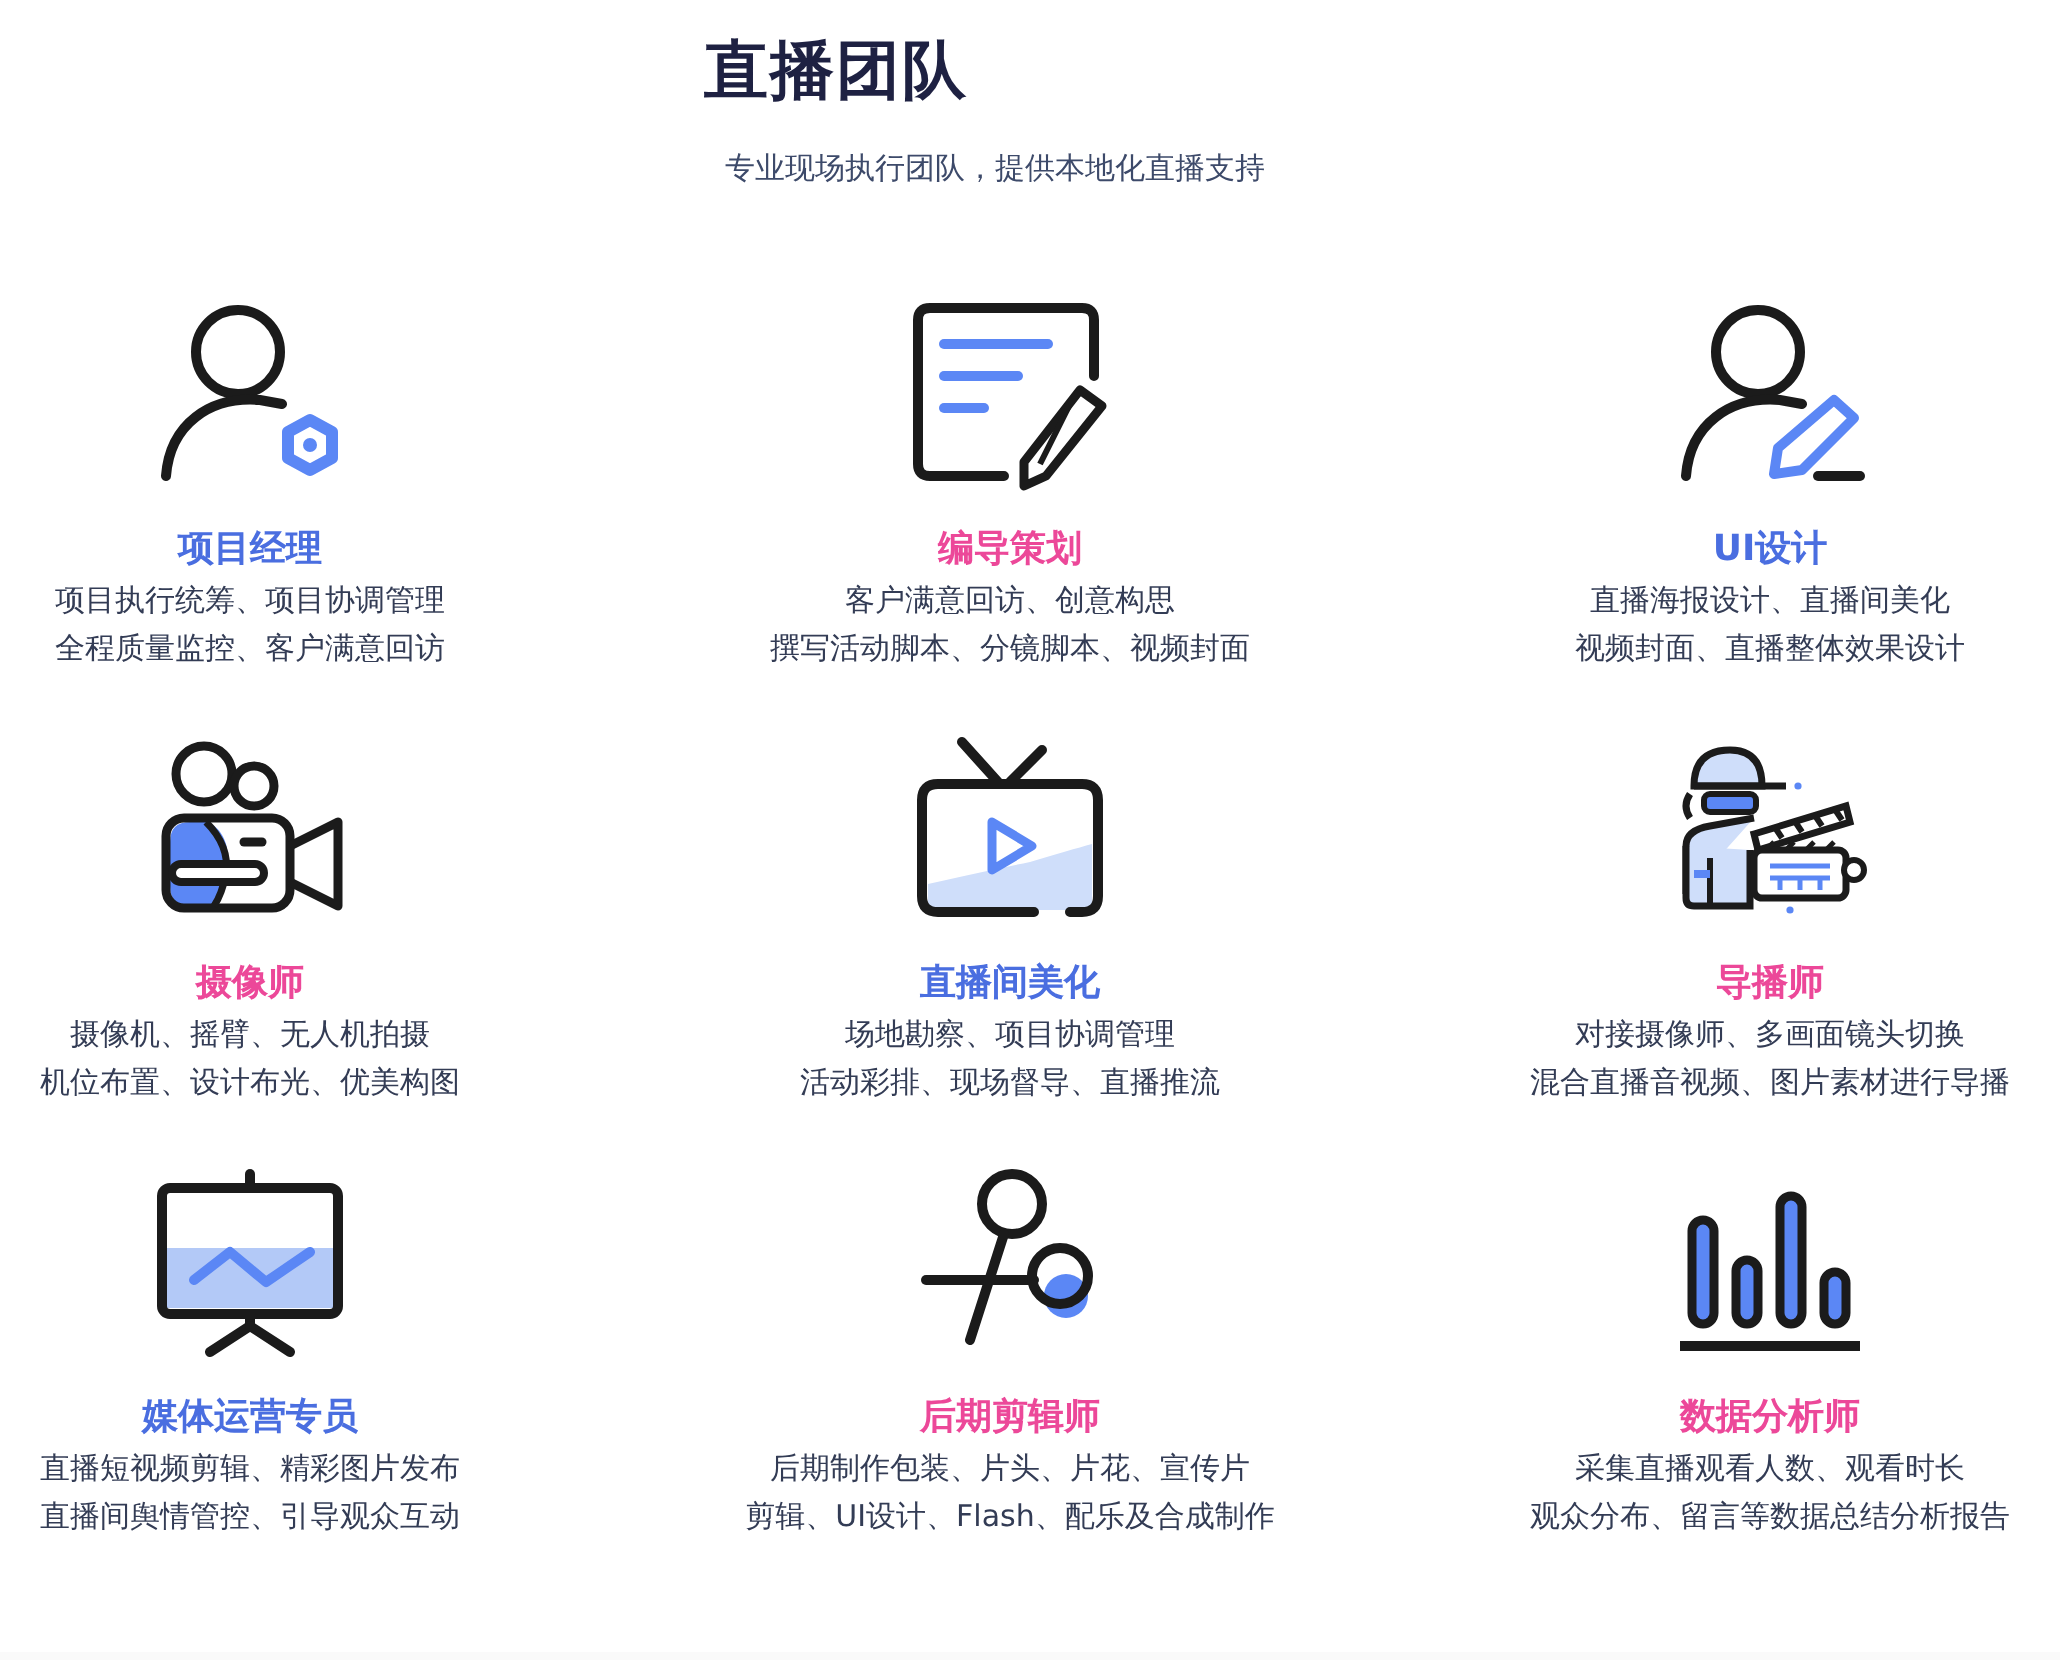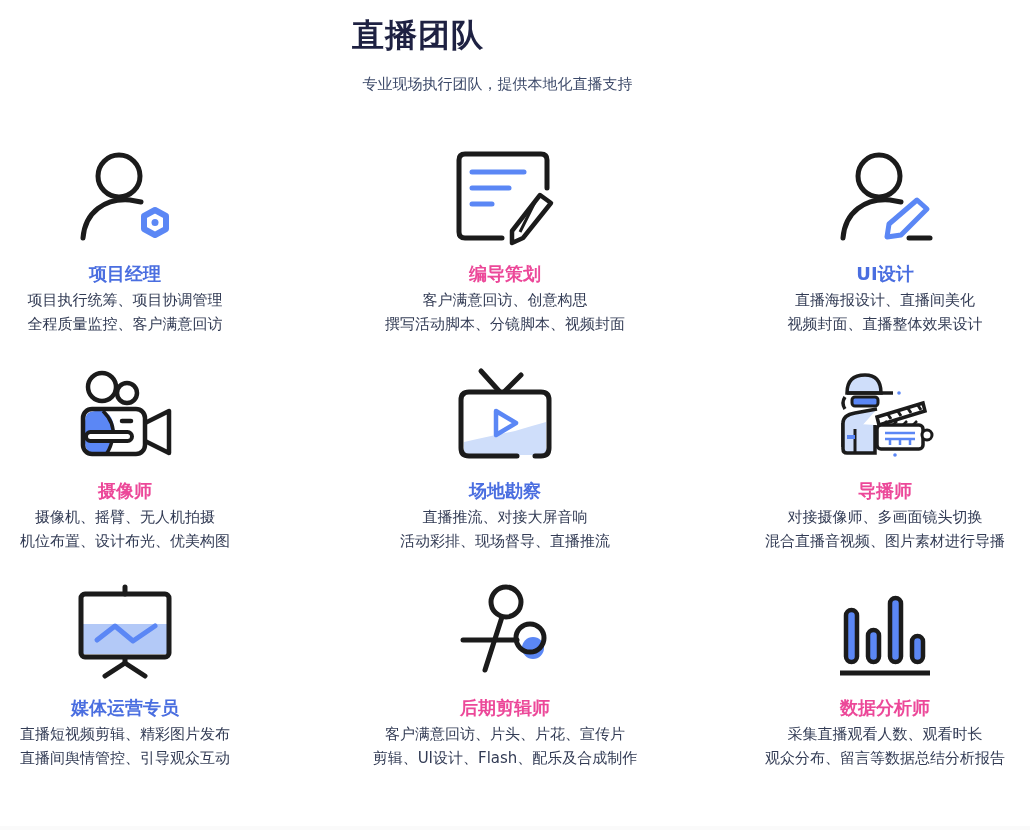--- a/index.html
+++ b/index.html
@@ -104,22 +104,22 @@
   <div class="card" style="left:355px; top:367px;">
     <div class="icon">
       <svg viewBox="0 0 100 100">
         <path d="M9 75 Q40 68 60 64 Q80 58 91 55 V84 Q91 88 87 88 H13 Q9 88 9 84 Z" fill="#cfdefa"></path>
         <line x1="26" y1="4" x2="44" y2="24" stroke="#1b1b1b" stroke-width="5" stroke-linecap="round"></line>
         <line x1="66" y1="8" x2="50" y2="24" stroke="#1b1b1b" stroke-width="5" stroke-linecap="round"></line>
         <path d="M62 89 H14 Q6 89 6 81 V33 Q6 25 14 25 H86 Q94 25 94 33 V81 Q94 89 86 89 H80" fill="none" stroke="#1b1b1b" stroke-width="5" stroke-linecap="round"></path>
         <path d="M41 44 L61 56 L41 68 Z" fill="none" stroke="#5b87f5" stroke-width="4.5" stroke-linejoin="round"></path>
       </svg>
     </div>
-    <div class="role accent">场地勘察</div>
-    <div class="desc d1">直播推流、对接大屏音响</div>
+    <div class="role accent">直播间美化</div>
+    <div class="desc d1">场地勘察、项目协调管理</div>
     <div class="desc d2">活动彩排、现场督导、直播推流</div>
   </div>
 
   <div class="card" style="left:735px; top:367px;">
     <div class="icon">
       <svg viewBox="0 0 100 100">
         <path d="M12 26 Q12 8 30 8 Q46 8 46 26 Z" fill="#cfdefa" stroke="#1b1b1b" stroke-width="3.5"></path>
         <line x1="12" y1="26" x2="58" y2="26" stroke="#1b1b1b" stroke-width="3.5"></line>
         <circle cx="64" cy="26" r="1.8" fill="#5b87f5"></circle>
         <rect x="17" y="30" width="26" height="9" rx="3" fill="#5b87f5" stroke="#1b1b1b" stroke-width="3"></rect>
@@ -165,21 +165,21 @@
     <div class="icon">
       <svg viewBox="0 0 100 100">
         <circle cx="78" cy="64" r="11" fill="#5b87f5"></circle>
         <circle cx="51" cy="18" r="15" fill="none" stroke="#1b1b1b" stroke-width="5"></circle>
         <line x1="47" y1="33" x2="30" y2="86" stroke="#1b1b1b" stroke-width="5" stroke-linecap="round"></line>
         <line x1="8" y1="56" x2="62" y2="56" stroke="#1b1b1b" stroke-width="5" stroke-linecap="round"></line>
         <circle cx="75" cy="54" r="14" fill="none" stroke="#1b1b1b" stroke-width="5"></circle>
       </svg>
     </div>
     <div class="role">后期剪辑师</div>
-    <div class="desc d1">客户满意回访、片头、片花、宣传片</div>
+    <div class="desc d1">后期制作包装、片头、片花、宣传片</div>
     <div class="desc d2">剪辑、UI设计、Flash、配乐及合成制作</div>
   </div>
 
   <div class="card" style="left:735px; top:584px;">
     <div class="icon">
       <svg viewBox="0 0 100 100">
         <rect x="11" y="26" width="11" height="52" rx="5.5" fill="#5b87f5" stroke="#1b1b1b" stroke-width="4.5"></rect>
         <rect x="33" y="46" width="11" height="32" rx="5.5" fill="#5b87f5" stroke="#1b1b1b" stroke-width="4.5"></rect>
         <rect x="55" y="14" width="11" height="64" rx="5.5" fill="#5b87f5" stroke="#1b1b1b" stroke-width="4.5"></rect>
         <rect x="77" y="52" width="11" height="26" rx="5.5" fill="#5b87f5" stroke="#1b1b1b" stroke-width="4.5"></rect>

